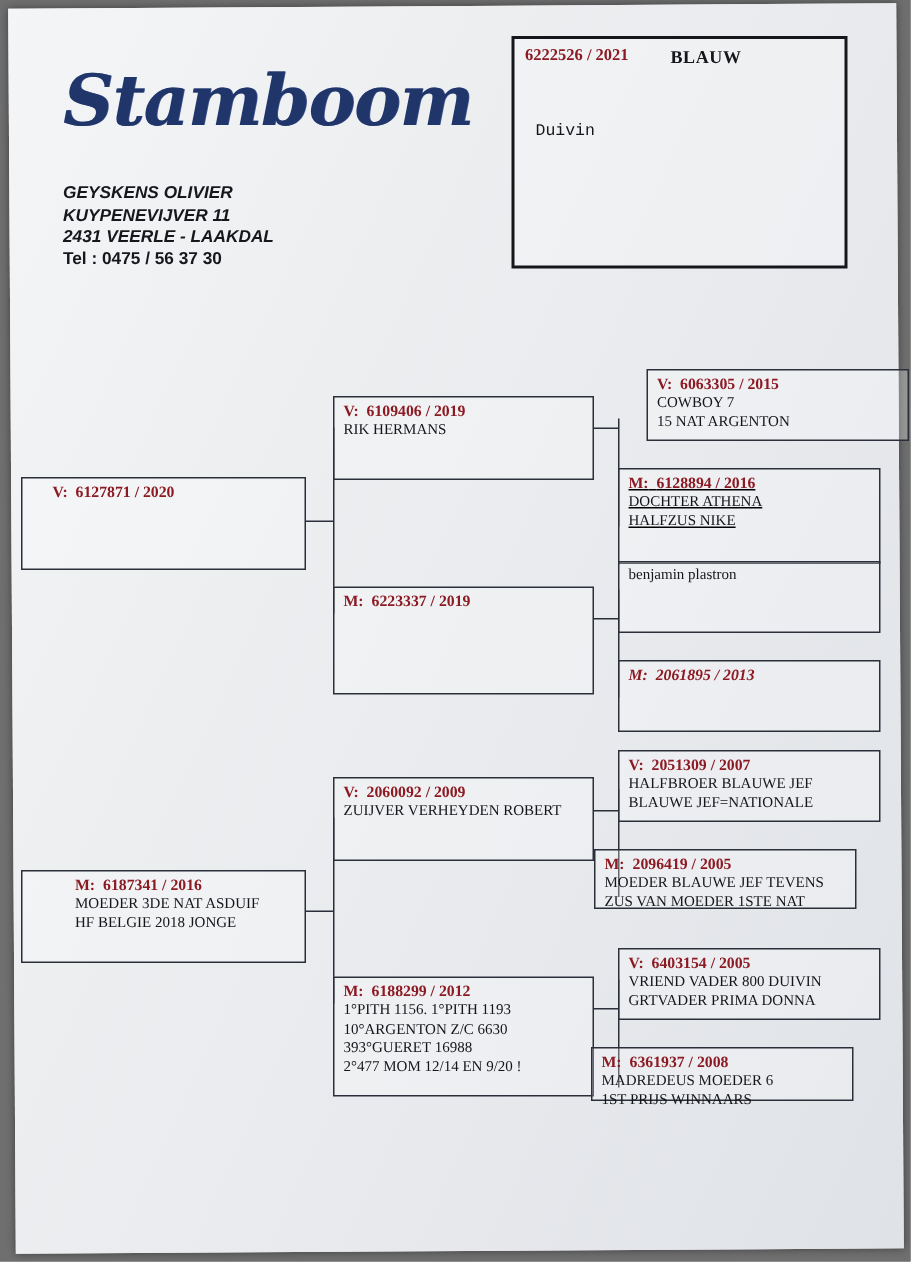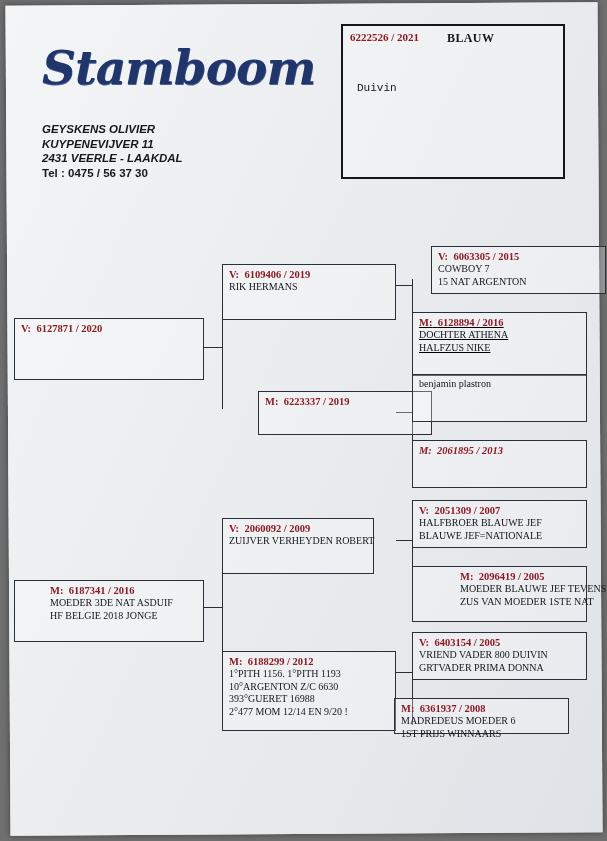--- a/index.html
+++ b/index.html
@@ -172,48 +172,48 @@
 
     <div class="conn v" style="left:412px; top:393px; height:72px;"></div>
     <div class="conn h" style="left:396px; top:412px; width:16px;"></div>
 
     <div class="conn v" style="left:412px; top:526px; height:72px;"></div>
     <div class="conn h" style="left:396px; top:540px; width:16px;"></div>
 
     <div class="conn v" style="left:412px; top:653px; height:72px;"></div>
     <div class="conn h" style="left:396px; top:672px; width:16px;"></div>
 
-    <div class="box" style="left:14px; top:318px; width:190px; height:62px;">
+    <div class="box" style="left:14px; top:318px; width:190px; height:62px;padding-left:14px;">
       <div class="pad">
         <div class="hdr"><span>V:</span>&nbsp;&nbsp;<span>6127871 / 2020</span></div>
       </div>
     </div>
 
     <div class="box" style="left:14px; top:580px; width:190px; height:62px;padding-left:29px;">
       <div class="pad">
         <div class="hdr"><span>M:</span>&nbsp;&nbsp;<span>6187341 / 2016</span></div>
         <div class="lines">MOEDER 3DE NAT ASDUIF</div>
         <div class="lines">HF BELGIE 2018 JONGE</div>
       </div>
     </div>
 
     <div class="box" style="left:222px; top:264px; width:174px; height:56px;">
       <div class="pad">
         <div class="hdr"><span>V:</span>&nbsp;&nbsp;<span>6109406 / 2019</span></div>
         <div class="lines">RIK HERMANS</div>
       </div>
     </div>
 
-    <div class="box" style="left:222px; top:391px; width:174px; height:44px;margin-left:36px;">
+    <div class="box" style="left:222px; top:391px; width:174px; height:72px;">
       <div class="pad">
         <div class="hdr"><span>M:</span>&nbsp;&nbsp;<span>6223337 / 2019</span></div>
       </div>
     </div>
 
-    <div class="box" style="left:222px; top:518px; width:152px; height:56px;">
+    <div class="box" style="left:222px; top:518px; width:174px; height:56px;">
       <div class="pad">
         <div class="hdr"><span>V:</span>&nbsp;&nbsp;<span>2060092 / 2009</span></div>
         <div class="lines">ZUIJVER VERHEYDEN ROBERT</div>
       </div>
     </div>
 
     <div class="box" style="left:222px; top:651px; width:174px; height:80px;">
       <div class="pad">
         <div class="hdr"><span>M:</span>&nbsp;&nbsp;<span>6188299 / 2012</span></div>
         <div class="lines">1°PITH 1156. 1°PITH 1193</div>
@@ -252,21 +252,21 @@
     </div>
 
     <div class="box" style="left:412px; top:500px; width:175px; height:48px;">
       <div class="pad">
         <div class="hdr"><span>V:</span>&nbsp;&nbsp;<span>2051309 / 2007</span></div>
         <div class="lines">HALFBROER BLAUWE JEF</div>
         <div class="lines">BLAUWE JEF=NATIONALE</div>
       </div>
     </div>
 
-    <div class="box" style="left:412px; top:566px; width:175px; height:56px;padding-left:41px;">
+    <div class="box" style="left:396px; top:566px; width:175px; height:40px;">
       <div class="pad">
         <div class="hdr"><span>M:</span>&nbsp;&nbsp;<span>2096419 / 2005</span></div>
         <div class="lines">MOEDER BLAUWE JEF TEVENS</div>
         <div class="lines">ZUS VAN MOEDER 1STE NAT</div>
       </div>
     </div>
 
     <div class="box" style="left:412px; top:632px; width:175px; height:48px;">
       <div class="pad">
         <div class="hdr"><span>V:</span>&nbsp;&nbsp;<span>6403154 / 2005</span></div>

